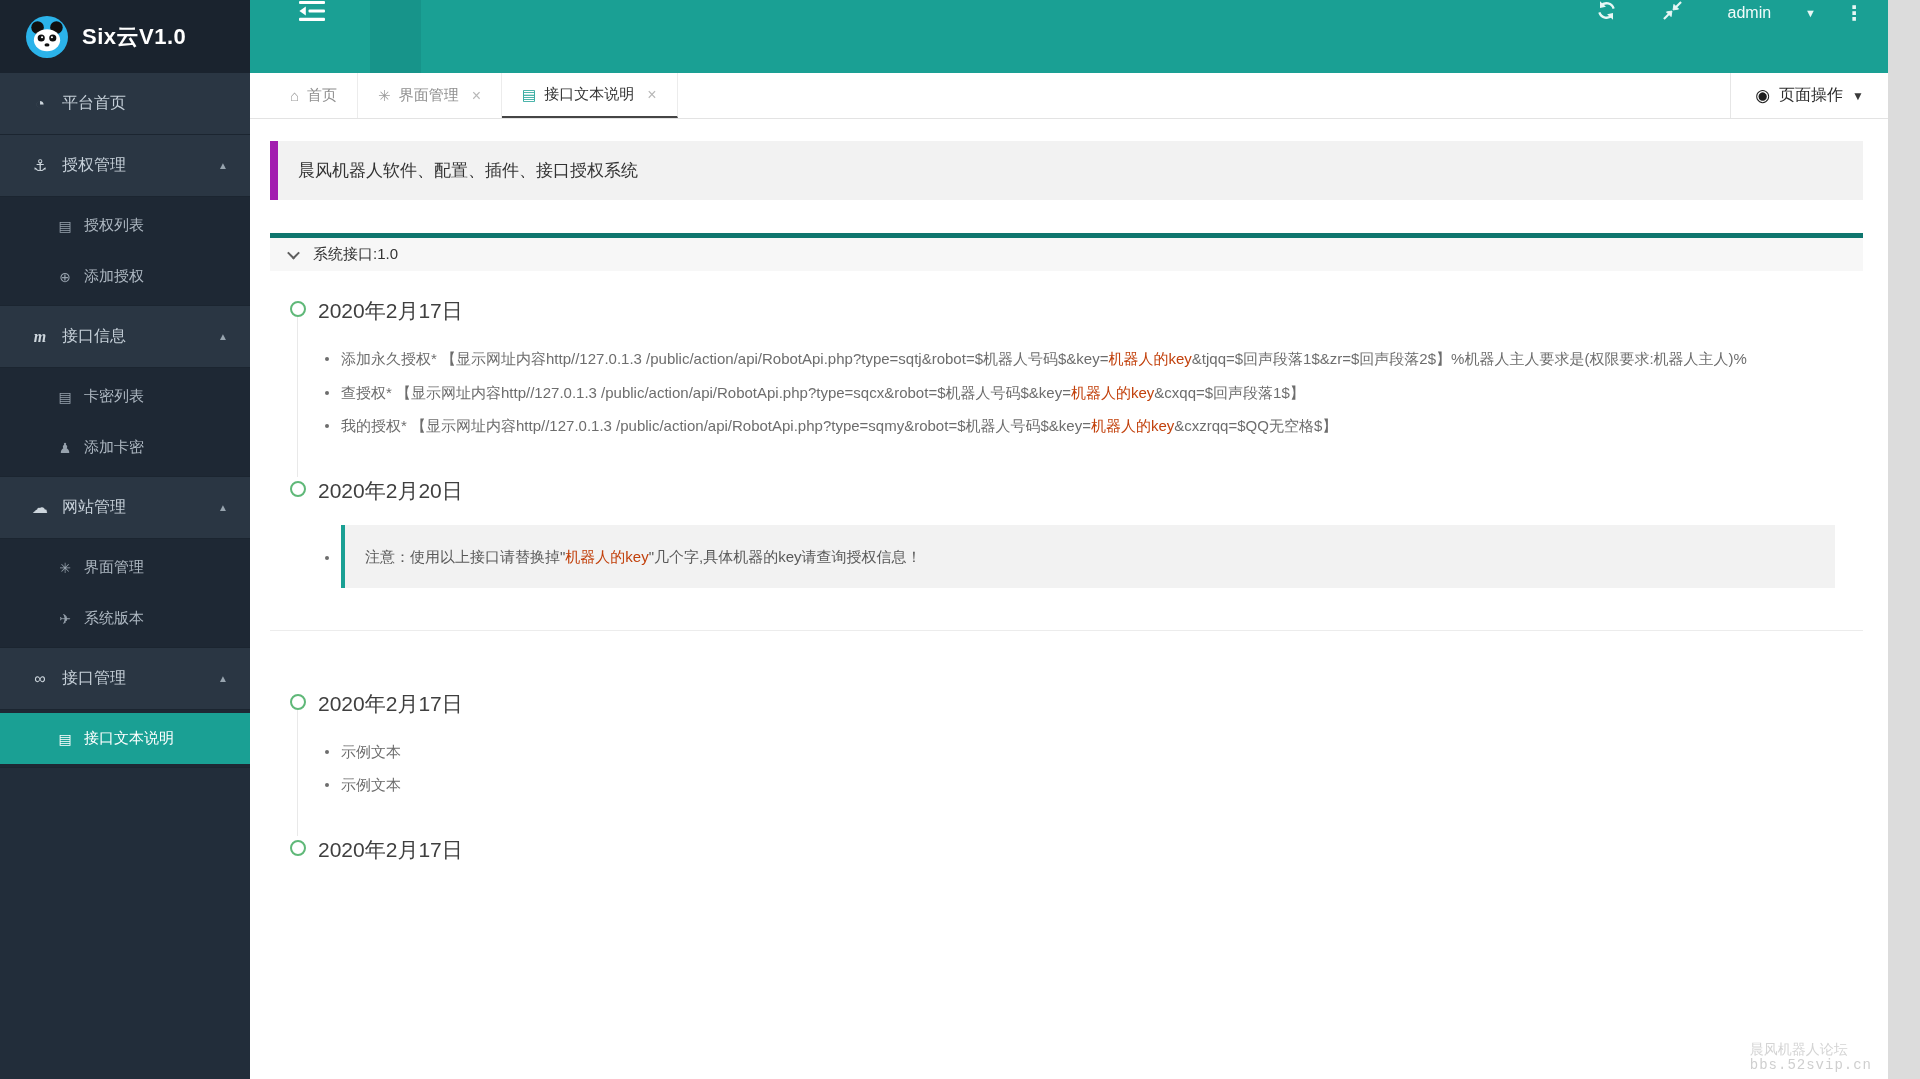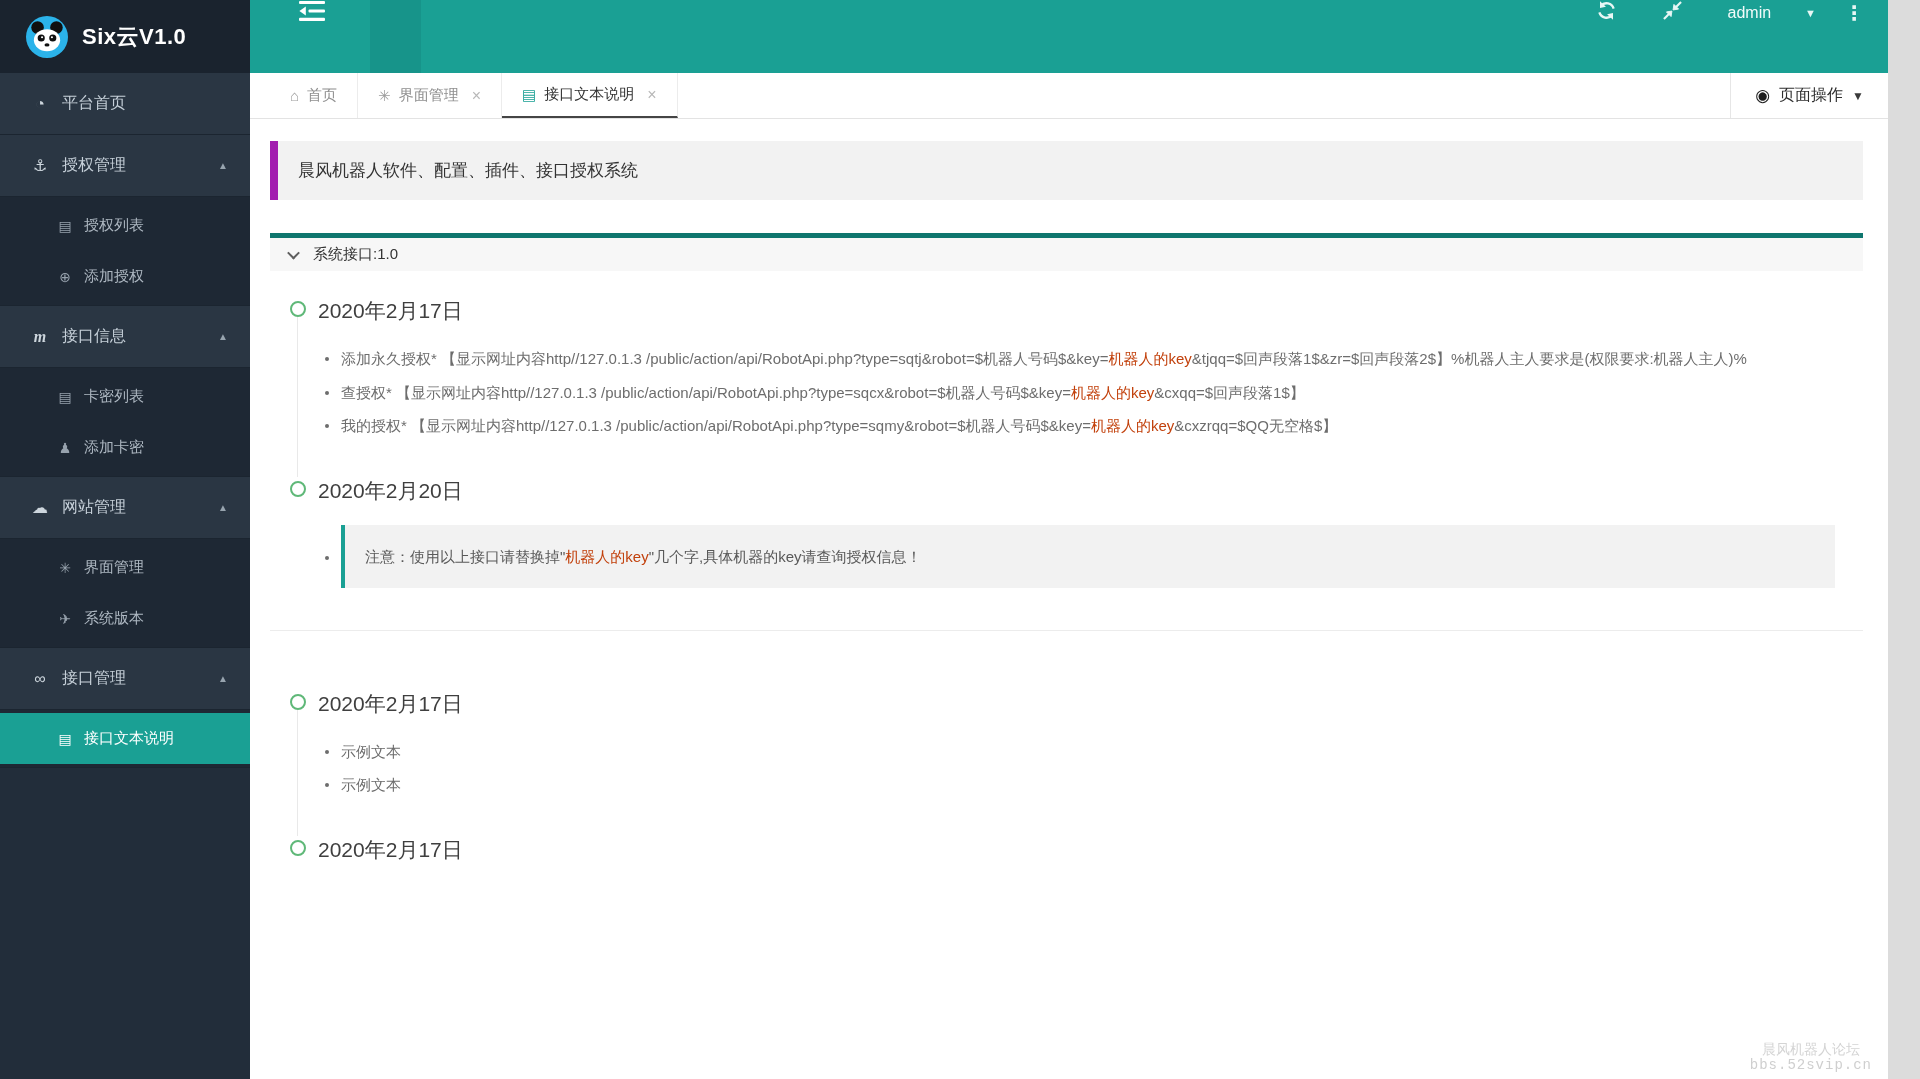--- a/index.html
+++ b/index.html
@@ -73,21 +73,21 @@
   .entry-date{font-size:21px;color:#3f3f3f;}
   .entry-items{margin:20px 0 0 6px;padding:0;list-style:none;}
   .entry-item{position:relative;padding-left:17px;color:#6d6d6d;font-size:15px;line-height:1.9;margin-bottom:5px;}
   .entry-item::before{content:"";position:absolute;left:1px;top:12px;width:4px;height:4px;border-radius:50%;background:#6d6d6d;}
   .red{color:#c2410c;}
   .note-item{margin-bottom:12px;padding-left:17px;}
   .note-item::before{top:31px;}
   .note-box{background:#f2f2f2;border-left:4px solid #1aa094;padding:21px 20px;font-size:15px;
             color:#595959;margin-right:28px;line-height:1.4;}
 
-  .watermark{position:absolute;right:16px;bottom:6px;text-align:center;line-height:1.15;}
+  .watermark{position:absolute;right:16px;bottom:6px;text-align:left;line-height:1.15;}
   .wm1{font-size:14px;color:#d4d4d4;}
   .wm2{font-size:14px;color:#cfcfcf;font-family:"Liberation Mono","DejaVu Sans Mono",monospace;letter-spacing:1px;}
 </style>
 </head>
 <body>
 
 <div class="page">
 
   <aside class="sidebar">
     <div class="logo">

